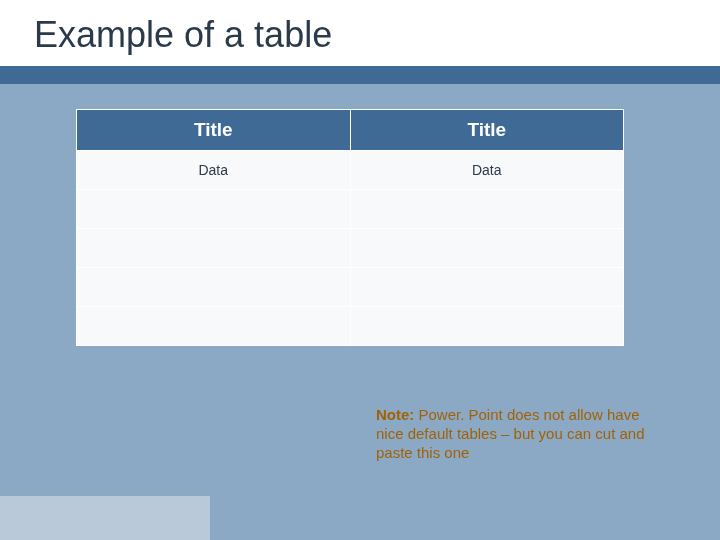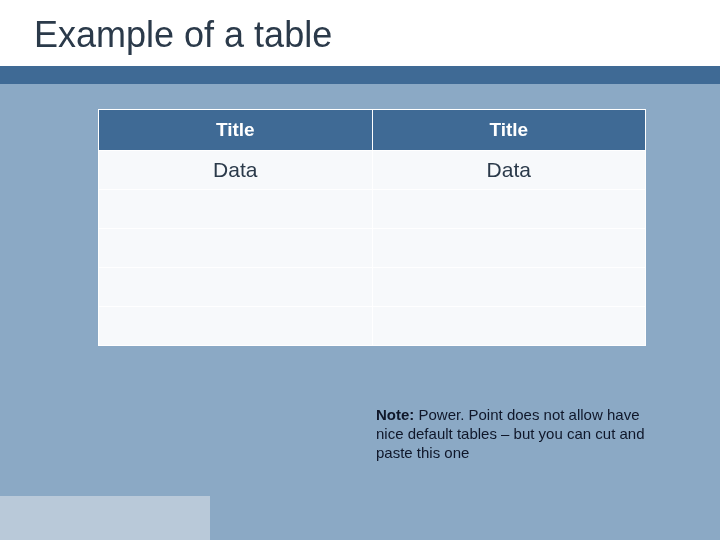--- a/index.html
+++ b/index.html
@@ -39,21 +39,21 @@
   .body-bg {
     position: absolute;
     left: 0;
     top: 84px;
     width: 720px;
     height: 456px;
     background: #8ba9c5;
   }
   .table-wrap {
     position: absolute;
-    left: 98px;
+    left: 76px;
     top: 109px;
     width: 614px;
   }
   table.ex {
     width: 548px;
     border-collapse: collapse;
     table-layout: fixed;
   }
   table.ex th, table.ex td {
     border: 1.5px solid #ffffff;
@@ -65,30 +65,30 @@
     height: 40px;
     background: #3f6a95;
     color: #ffffff;
     font-weight: 700;
     font-size: 19px;
   }
   table.ex td {
     height: 38px;
     background: #f7f9fb;
     color: #2b3a4a;
-    font-size: 21px;
+    font-size: 14px;
   }
   .note-box {
     position: absolute;
     left: 376px;
     top: 406px;
     width: 282px;
     font-size: 15px;
     line-height: 1.25;
-    color: #0f172a;
+    color: #a16207;
   }
   .note-label {
     font-weight: 700;
   }
   .bottom-band {
     position: absolute;
     left: 0;
     bottom: 0;
     width: 720px;
     height: 44px;

